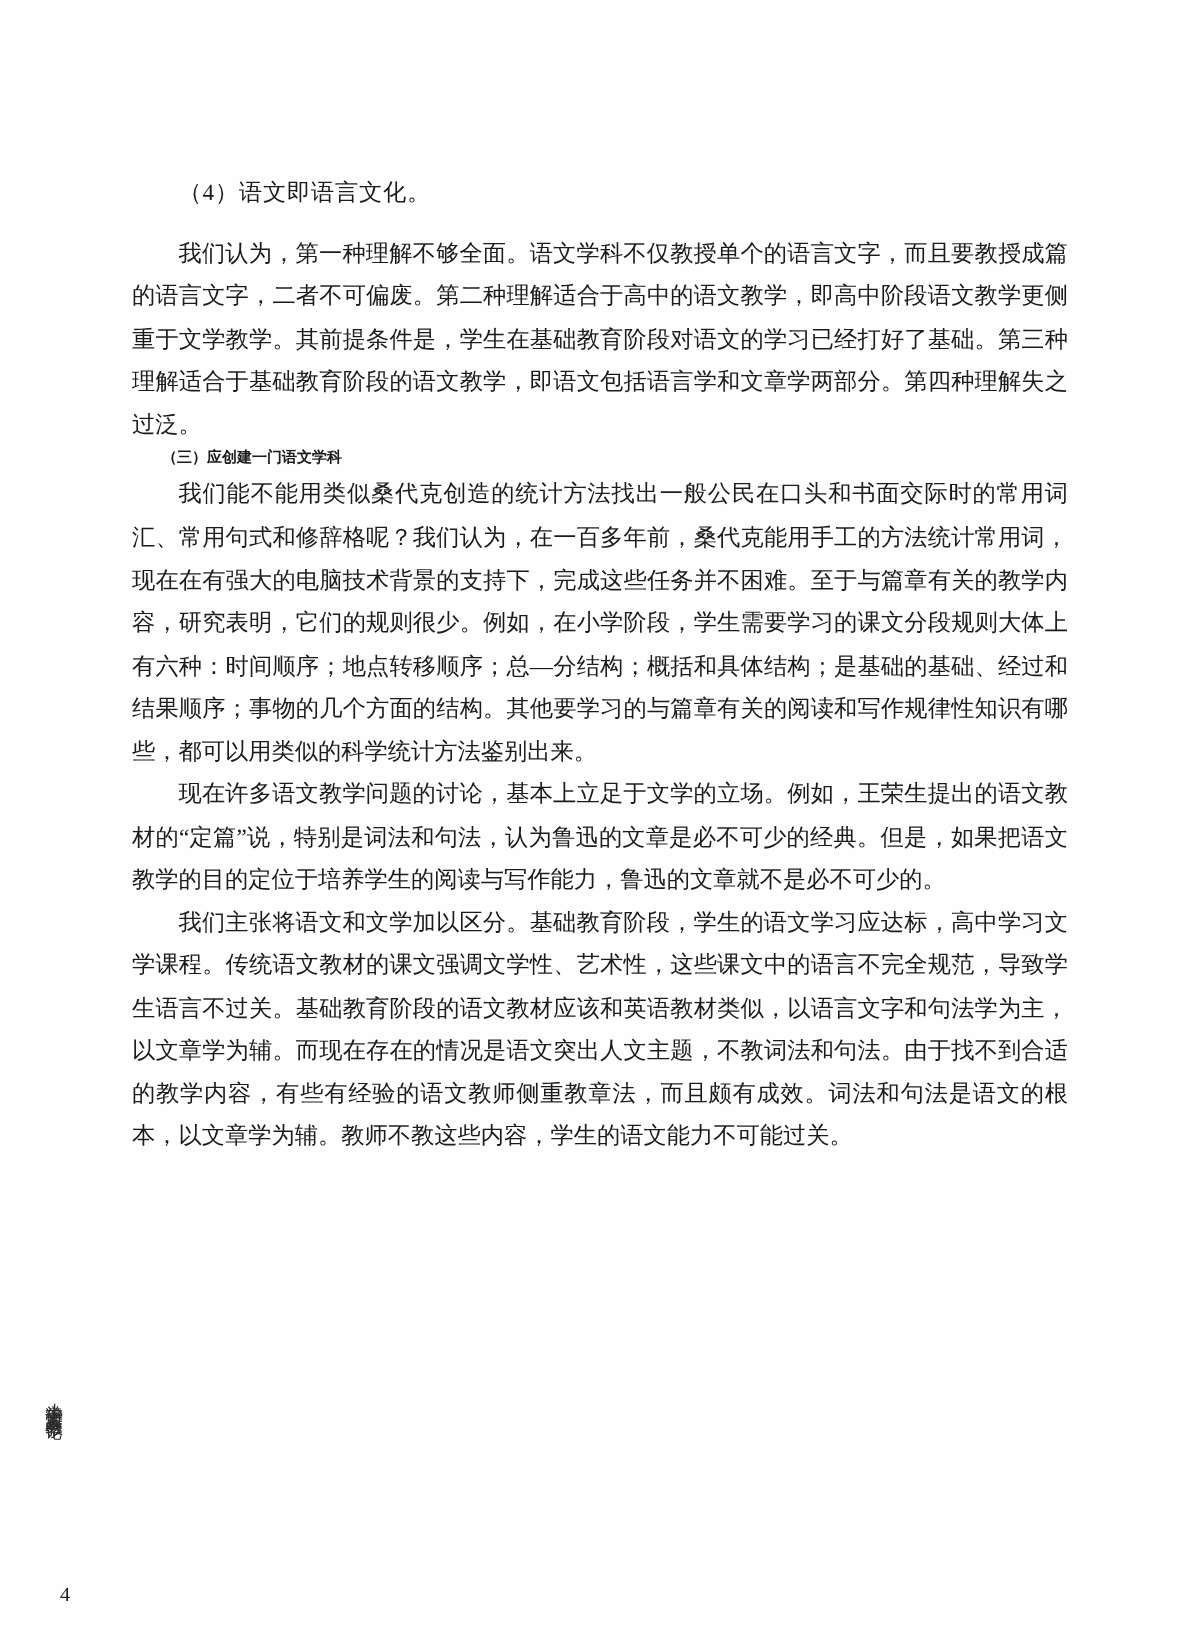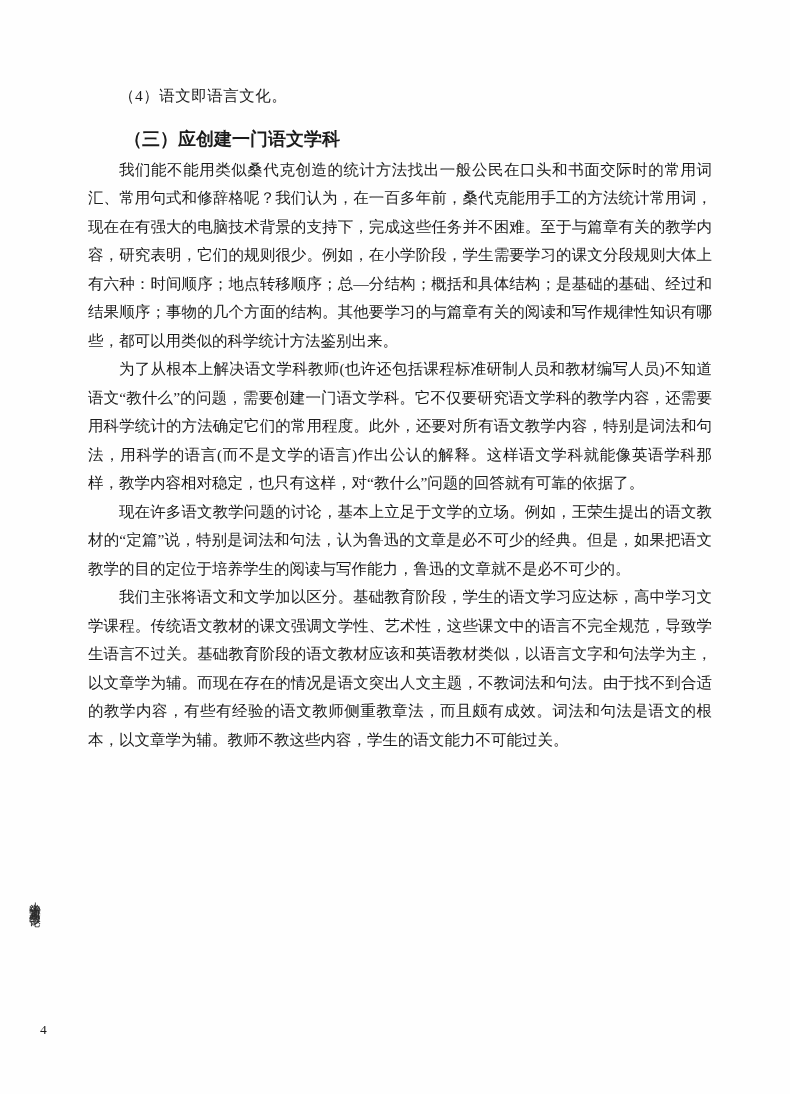--- a/index.html
+++ b/index.html
@@ -1,15 +1,15 @@
 <!DOCTYPE html>
 <html><head>
 <meta charset="utf-8">
 <style>
-  * { box-sizing: border-box; }
+  * { box-sizing: border-box; margin-top: 33px; }
   html, body { margin: 0; padding: 0; background: #e9e9e9; }
   .page {
     position: relative;
     width: 790px;
     height: 1094px;
     margin: 0 auto;
     background: #fefefe;
     color: #1b1b1b;
     font-family: "Liberation Serif", "DejaVu Serif", serif;
     overflow: hidden;
@@ -47,45 +47,45 @@
     text-indent: 2em;
   }
   .list-item {
     margin-bottom: 12px !important;
     letter-spacing: 0.5px;
   }
   .section-heading {
     margin: 5px 0;
     text-indent: 2em;
     font-weight: bold;
-    font-size: 18px;
+    font-size: 10px;
     line-height: 1.84;
-    font-family: Liberation Serif, serif;
+    font-family: Liberation Mono, monospace;
   }
 </style>
 </head>
 <body>
 
 <div class="page">
 
   <div class="spine-title">小学语文学习与教学论</div>
 
   <div class="page-number">4</div>
 
   <div class="content">
 
     <p class="list-item">（4）语文即语言文化。</p>
 
+    <p>我们认为，第一种理解不够全面。语文学科不仅教授单个的语言文字，而且要教授成篇的语言文字，二者不可偏废。第二种理解适合于高中的语文教学，即高中阶段语文教学更侧重于文学教学。其前提条件是，学生在基础教育阶段对语文的学习已经打好了基础。第三种理解适合于基础教育阶段的语文教学，即语文包括语言学和文章学两部分。第四种理解失之过泛。</p>
 
     <p class="section-heading">（三）应创建一门语文学科</p>
 
 
     <p>我们能不能用类似桑代克创造的统计方法找出一般公民在口头和书面交际时的常用词汇、常用句式和修辞格呢？我们认为，在一百多年前，桑代克能用手工的方法统计常用词，现在在有强大的电脑技术背景的支持下，完成这些任务并不困难。至于与篇章有关的教学内容，研究表明，它们的规则很少。例如，在小学阶段，学生需要学习的课文分段规则大体上有六种：时间顺序；地点转移顺序；总—分结构；概括和具体结构；是基础的基础、经过和结果顺序；事物的几个方面的结构。其他要学习的与篇章有关的阅读和写作规律性知识有哪些，都可以用类似的科学统计方法鉴别出来。</p>
 
-    <p>为了从根本上解决语文学科教师(也许还包括课程标准研制人员和教材编写人员)不知道语文“教什么”的问题，需要创建一门语文学科。它不仅要研究语文学科的教学内容，还需要用科学统计的方法确定它们的常用程度。此外，还要对所有语文教学内容，特别是词法和句法，用科学的语言(而不是文学的语言)作出公认的解释。这样语文学科就能像英语学科那样，教学内容相对稳定，也只有这样，对“教什么”问题的回答就有可靠的依据了。</p>
 
     <p>现在许多语文教学问题的讨论，基本上立足于文学的立场。例如，王荣生提出的语文教材的“定篇”说，特别是词法和句法，认为鲁迅的文章是必不可少的经典。但是，如果把语文教学的目的定位于培养学生的阅读与写作能力，鲁迅的文章就不是必不可少的。</p>
 
     <p>我们主张将语文和文学加以区分。基础教育阶段，学生的语文学习应达标，高中学习文学课程。传统语文教材的课文强调文学性、艺术性，这些课文中的语言不完全规范，导致学生语言不过关。基础教育阶段的语文教材应该和英语教材类似，以语言文字和句法学为主，以文章学为辅。而现在存在的情况是语文突出人文主题，不教词法和句法。由于找不到合适的教学内容，有些有经验的语文教师侧重教章法，而且颇有成效。词法和句法是语文的根本，以文章学为辅。教师不教这些内容，学生的语文能力不可能过关。</p>
 
   </div>
 
 </div>
 
 </body></html>

